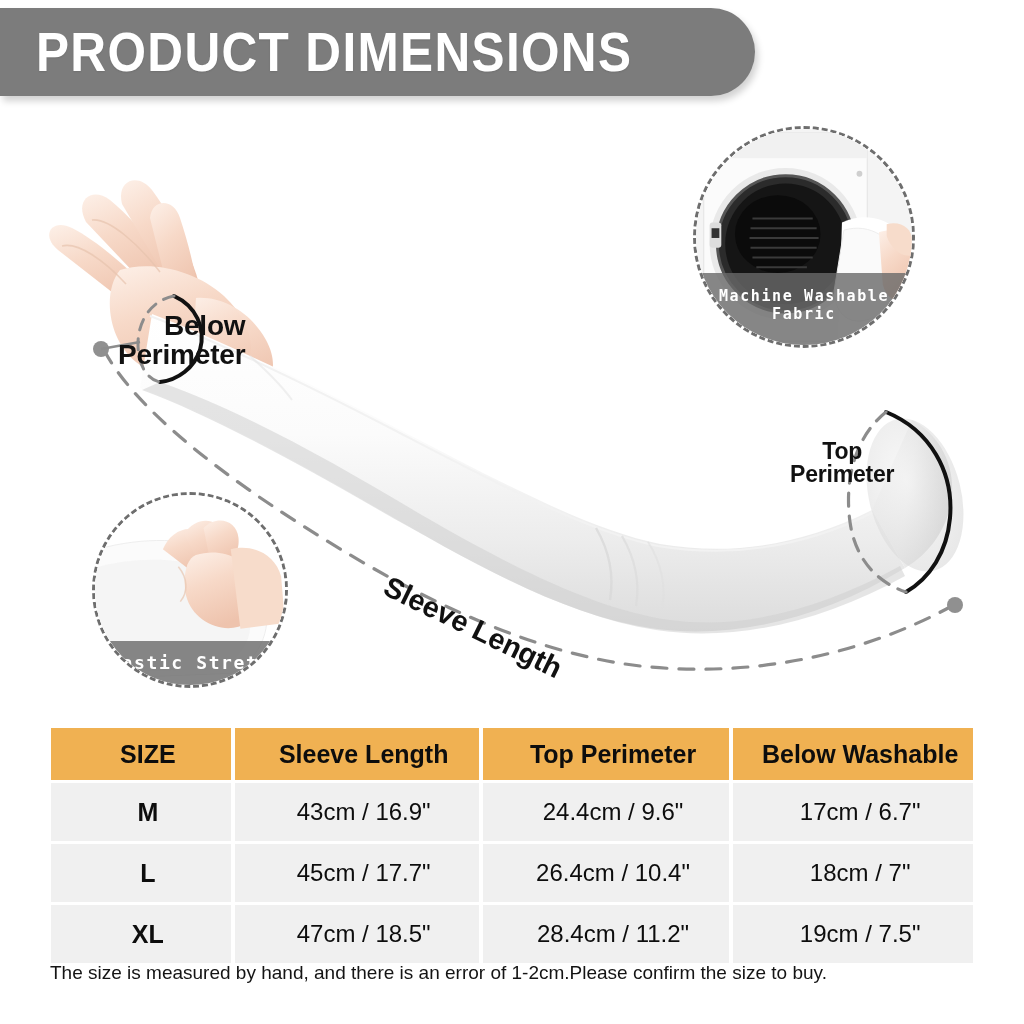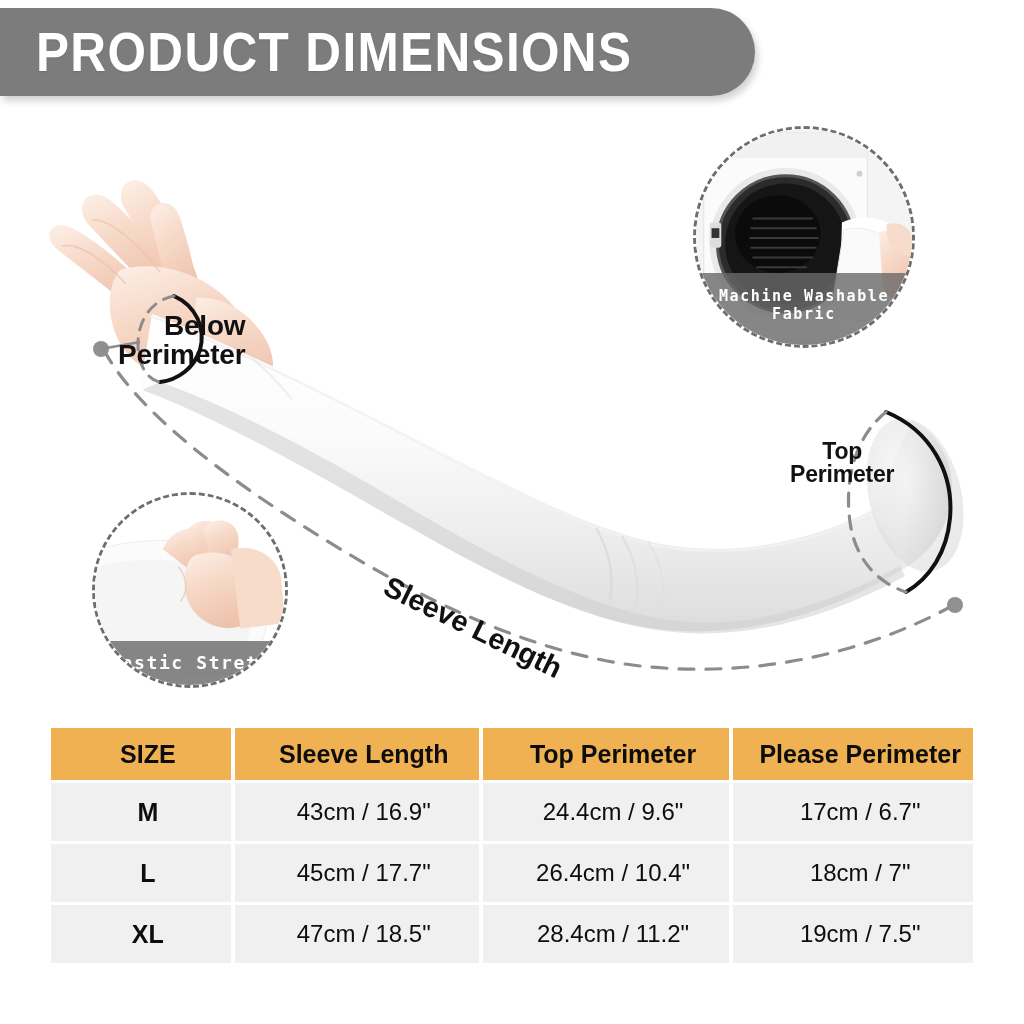--- a/index.html
+++ b/index.html
@@ -279,21 +279,21 @@
 
   </div>
 
   <div class="table-wrap">
     <table class="size-table">
       <thead>
         <tr>
           <th class="c0">SIZE</th>
           <th class="c1">Sleeve Length</th>
           <th class="c2">Top Perimeter</th>
-          <th class="c3">Please Perimeter</th>
+          <th class="c3">Below Washable</th>
         </tr>
       </thead>
       <tbody>
         <tr>
           <td class="c0 sizecell">M</td>
           <td class="c1">43cm / 16.9"</td>
           <td class="c2">24.4cm / 9.6"</td>
           <td class="c3">17cm / 6.7"</td>
         </tr>
         <tr>
@@ -305,14 +305,15 @@
         <tr>
           <td class="c0 sizecell">XL</td>
           <td class="c1">47cm / 18.5"</td>
           <td class="c2">28.4cm / 11.2"</td>
           <td class="c3">19cm / 7.5"</td>
         </tr>
       </tbody>
     </table>
   </div>
 
+  <div class="note">The size is measured by hand, and there is an error of 1-2cm.Please confirm the size to buy.</div>
 
 </div>
 
 </body></html>

